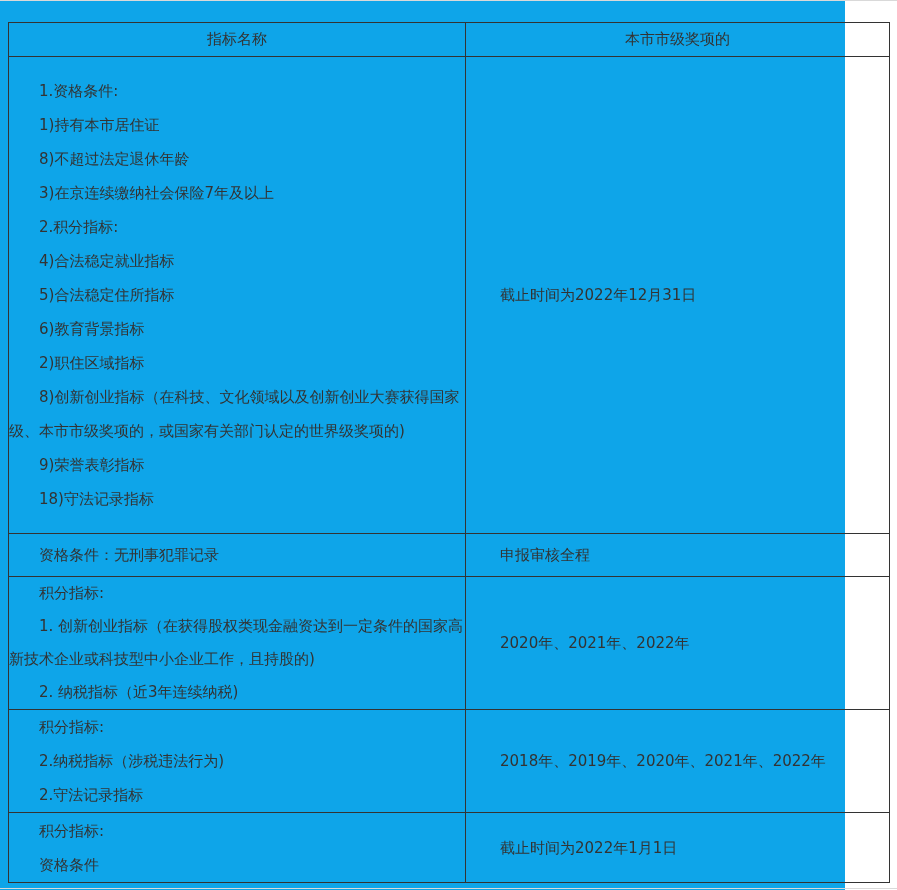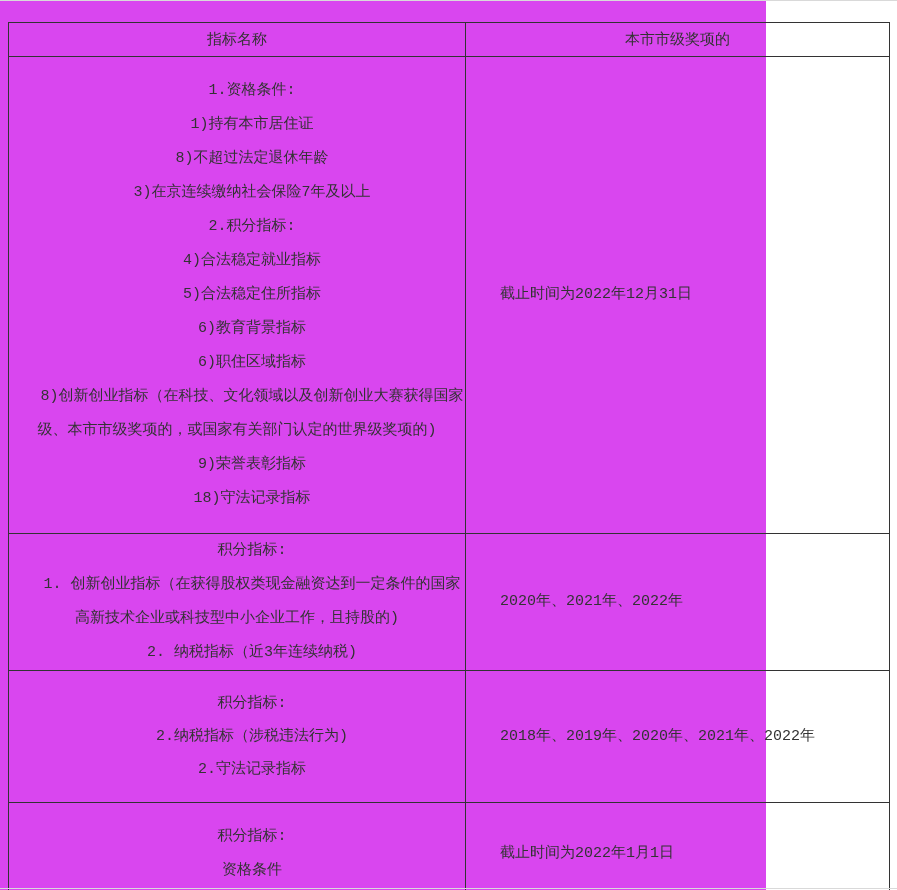--- a/index.html
+++ b/index.html
@@ -7,24 +7,23 @@
     padding: 0;
     background: #ffffff;
     width: 897px;
     height: 890px;
     overflow: hidden;
     font-family: "DejaVu Sans", "Liberation Sans", sans-serif;
     color: #333333;
   }
   .page {
     position: relative;
-    width: 766px;
+    width: 845px;
     height: 890px;
-    background: #d946ef;
-    font-family: Liberation Mono, monospace;
+    background: #0ea5e9;
   }
   .edge-line {
     position: absolute;
     left: 0;
     width: 897px;
     height: 1px;
     background: #d9d9d9;
   }
   .edge-line.top { top: 0; }
   .edge-line.bottom { top: 888px; }
@@ -56,21 +55,21 @@
   tbody tr:nth-child(2) td { height: 40px; }
   tbody tr:nth-child(3) td { height: 132px; }
   tbody tr:nth-child(4) td { height: 103px; }
   tbody tr:nth-child(5) td { height: 70px; }
 
   td.name-cell { padding: 2px 16px; }
   td.name-cell p {
     margin: 0;
     line-height: 34px;
     text-indent: 2em;
-    text-align: center;
+    text-align: left;
   }
   tbody tr:nth-child(3) td.name-cell p { line-height: 33px; }
 
   td.time-cell { padding: 0 14px; }
   td.time-cell p {
     margin: 4px;
     line-height: 34px;
     text-indent: 2em;
     text-align: left;
   }
@@ -96,27 +95,35 @@
         <tr>
           <td class="name-cell">
             <p>1.资格条件:</p>
             <p>1)持有本市居住证</p>
             <p>8)不超过法定退休年龄</p>
             <p>3)在京连续缴纳社会保险7年及以上</p>
             <p>2.积分指标:</p>
             <p>4)合法稳定就业指标</p>
             <p>5)合法稳定住所指标</p>
             <p>6)教育背景指标</p>
-            <p>6)职住区域指标</p>
+            <p>2)职住区域指标</p>
             <p>8)创新创业指标（在科技、文化领域以及创新创业大赛获得国家级、本市市级奖项的，或国家有关部门认定的世界级奖项的)</p>
             <p>9)荣誉表彰指标</p>
             <p>18)守法记录指标</p>
           </td>
           <td class="time-cell">
             <p>截止时间为2022年12月31日</p>
+          </td>
+        </tr>
+        <tr>
+          <td class="name-cell">
+            <p>资格条件：无刑事犯罪记录</p>
+          </td>
+          <td class="time-cell">
+            <p>申报审核全程</p>
           </td>
         </tr>
         <tr>
           <td class="name-cell">
             <p>积分指标:</p>
             <p>1. 创新创业指标（在获得股权类现金融资达到一定条件的国家高新技术企业或科技型中小企业工作，且持股的)</p>
             <p>2. 纳税指标（近3年连续纳税)</p>
           </td>
           <td class="time-cell">
             <p>2020年、2021年、2022年</p>

